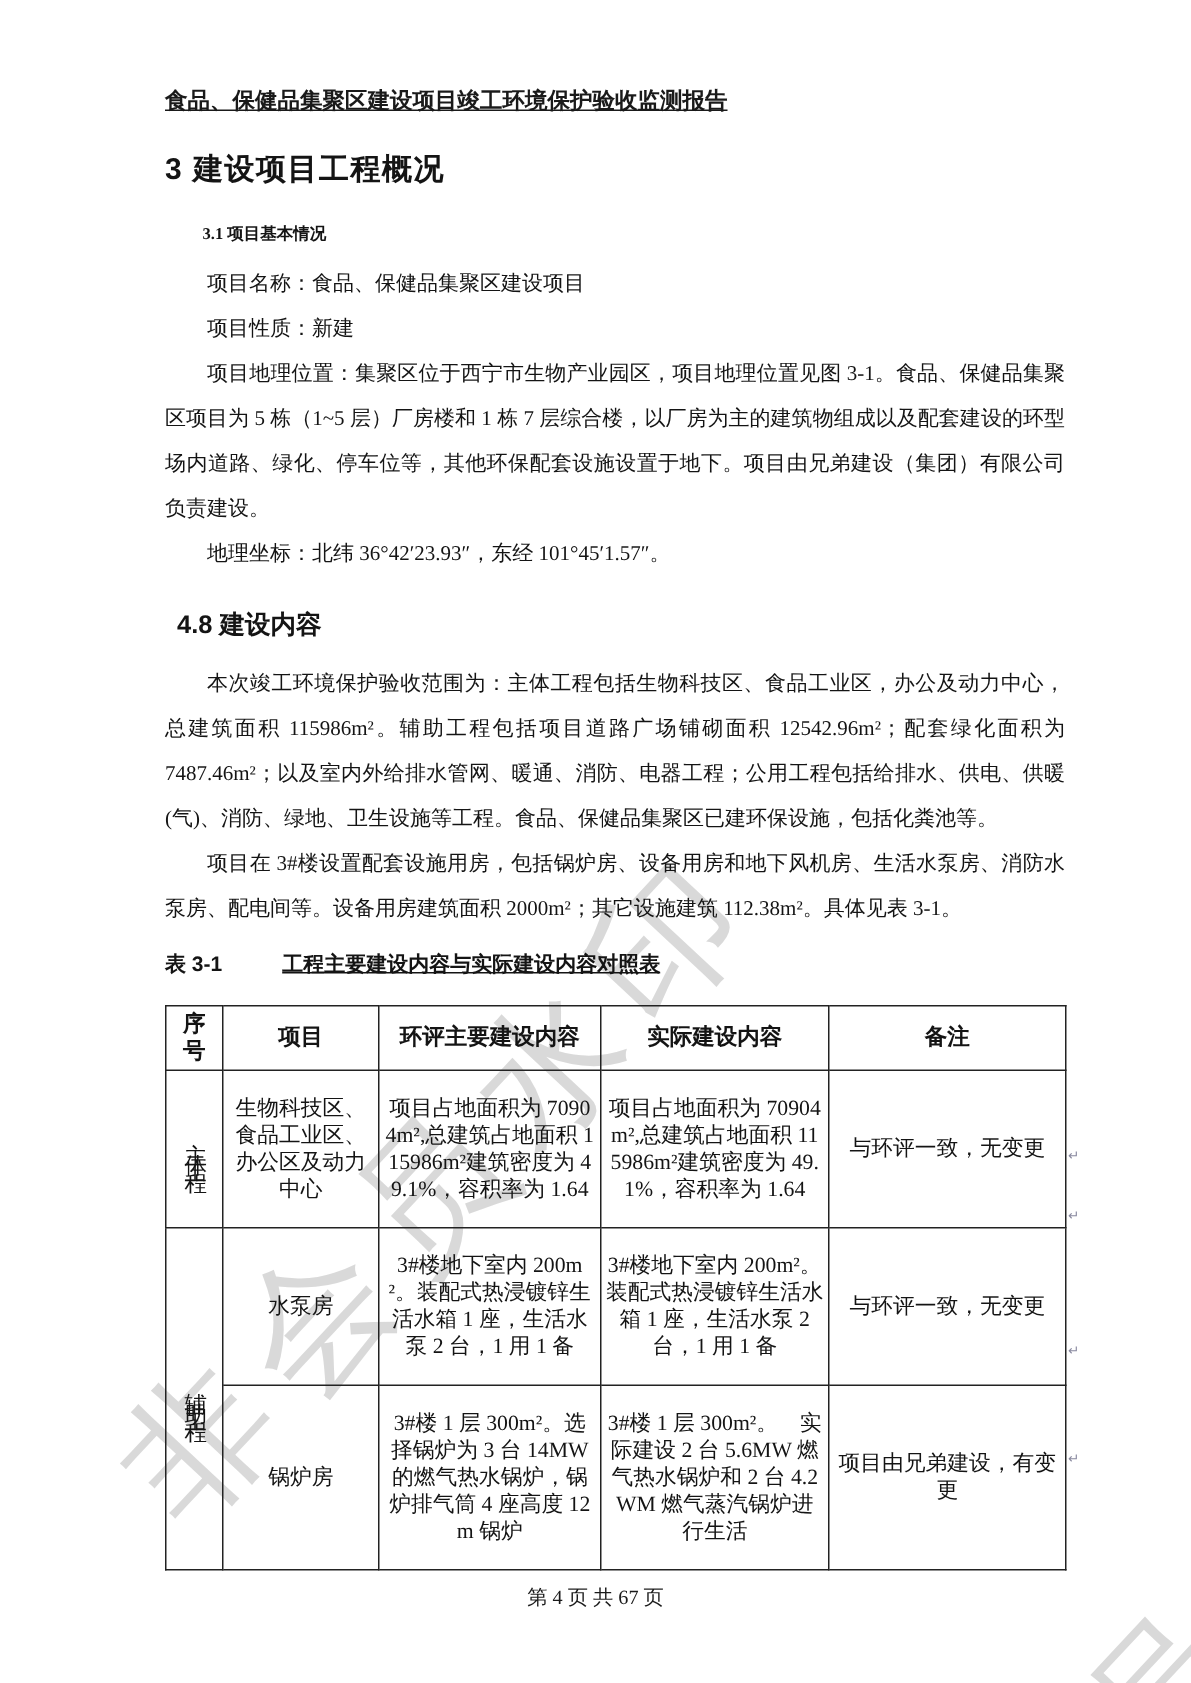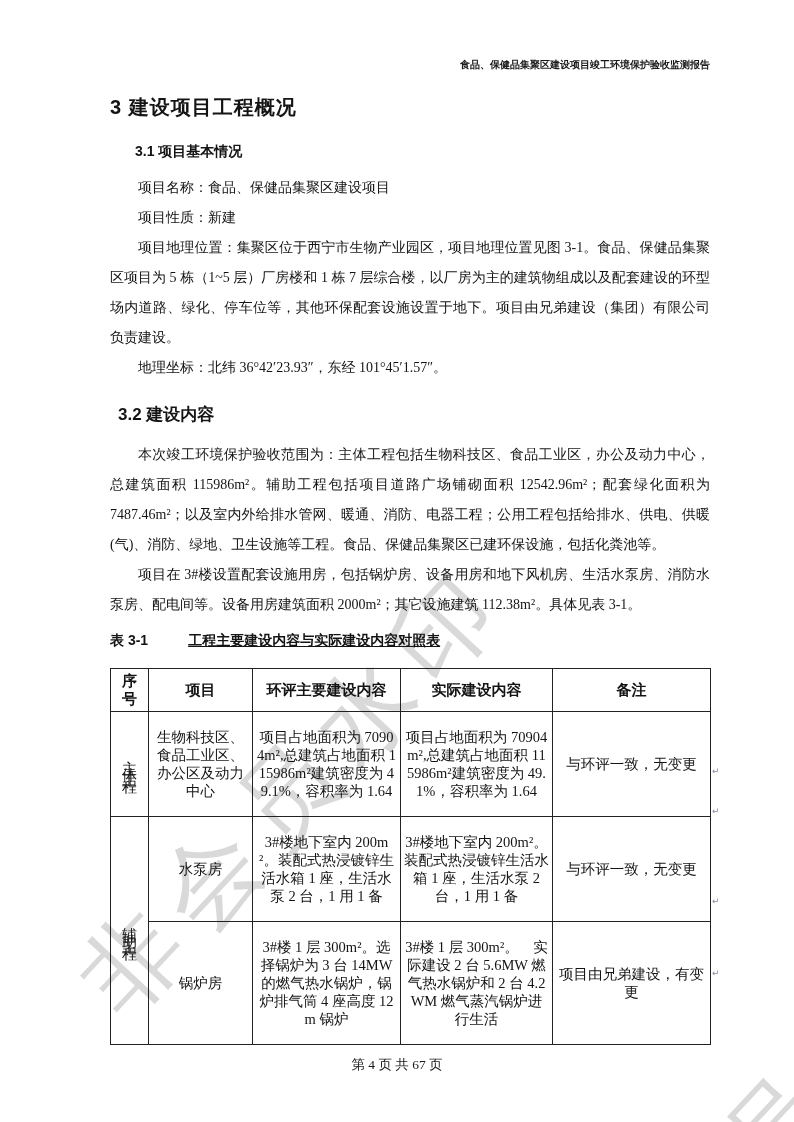--- a/index.html
+++ b/index.html
@@ -24,35 +24,36 @@
     transform-origin:left bottom;
     pointer-events:none;
     z-index:1;
   }
   #wm1 { left:148px; top:912px; }
   #wm2 { left:636px; top:1246px; }
   .content {
     position:absolute; left:110px; top:58px; width:600px; z-index:2;
   }
   .doc-header {
-    text-align:right;
+    text-align:left;
     font-family:"Liberation Sans","DejaVu Sans",sans-serif;
     font-weight:bold;
-    font-size:10px;
+    font-size:15px;
     color:#1a1a1a;
     margin-bottom:22px;
+    text-decoration:underline;
   }
   h1.chapter {
     font-family:"Liberation Sans","DejaVu Sans",sans-serif;
     font-size:20px; font-weight:bold; letter-spacing:1px;
     margin:8px 0 20px 0;
   }
   h2.sec {
-    font-family:Liberation Sans, sans-serif;
-    font-size:14px; font-weight:bold;
+    font-family:Liberation Serif, serif;
+    font-size:11px; font-weight:bold;
     margin:22px 0 12px 25px;
   }
   h2.sec2 {
     font-family:"Liberation Sans","DejaVu Sans",sans-serif;
     font-size:17px; font-weight:bold;
     margin:20px 0 14px 8px;
   }
   h3.subsec {
     font-family:"Liberation Sans","DejaVu Sans",sans-serif;
     font-size:16px; font-weight:bold;
@@ -130,21 +131,21 @@
 
     <h1 class="chapter">3 建设项目工程概况</h1>
 
     <h2 class="sec">3.1 项目基本情况</h2>
 
     <p class="body">项目名称：食品、保健品集聚区建设项目</p>
     <p class="body">项目性质：新建</p>
     <p class="body">项目地理位置：集聚区位于西宁市生物产业园区，项目地理位置见图 3-1。食品、保健品集聚区项目为 5 栋（1~5 层）厂房楼和 1 栋 7 层综合楼，以厂房为主的建筑物组成以及配套建设的环型场内道路、绿化、停车位等，其他环保配套设施设置于地下。项目由兄弟建设（集团）有限公司负责建设。</p>
     <p class="body">地理坐标：北纬 36°42′23.93″，东经 101°45′1.57″。</p>
 
-    <h2 class="sec2">3.2 建设内容</h2>
+    <h2 class="sec2">4.8 建设内容</h2>
 
 
     <p class="body">本次竣工环境保护验收范围为：主体工程包括生物科技区、食品工业区，办公及动力中心，总建筑面积 115986m²。辅助工程包括项目道路广场铺砌面积 12542.96m²；配套绿化面积为 7487.46m²；以及室内外给排水管网、暖通、消防、电器工程；公用工程包括给排水、供电、供暖(气)、消防、绿地、卫生设施等工程。食品、保健品集聚区已建环保设施，包括化粪池等。</p>
     <p class="body">项目在 3#楼设置配套设施用房，包括锅炉房、设备用房和地下风机房、生活水泵房、消防水泵房、配电间等。设备用房建筑面积 2000m²；其它设施建筑 112.38m²。具体见表 3-1。</p>
 
     <div class="caption">
       <span class="cap-label">表 3-1</span><span class="cap-title">工程主要建设内容与实际建设内容对照表</span>
     </div>
 
     <table class="cmp">

